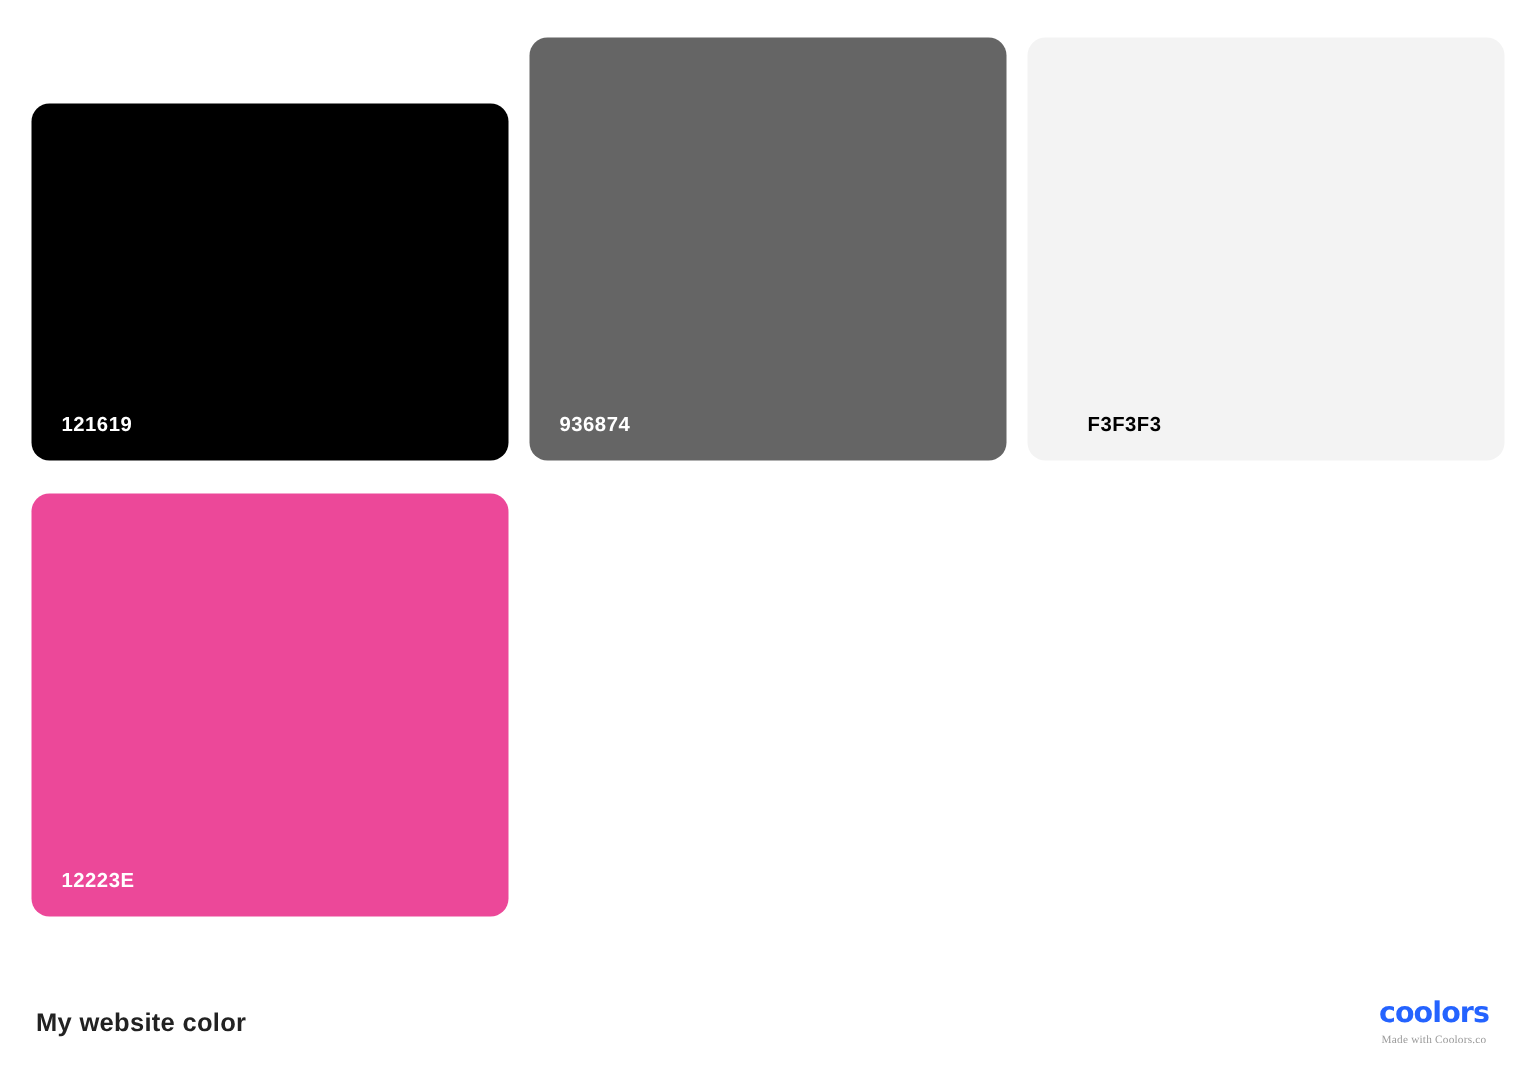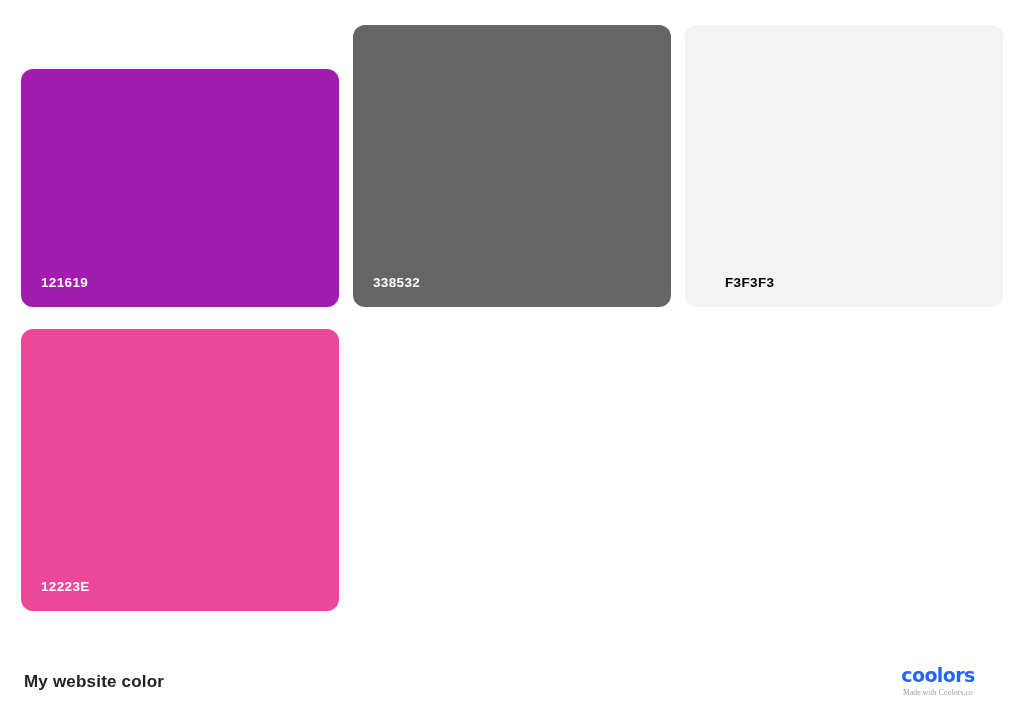--- a/index.html
+++ b/index.html
@@ -82,21 +82,21 @@
     font-size: 17px;
     font-weight: bold;
     color: #222222;
     letter-spacing: 0.2px;
     line-height: 1;
     white-space: nowrap;
   }
 
   .brand {
     position: absolute;
-    right: 40px;
+    right: 22px;
     top: 26px;
     width: 92px;
     text-align: center;
   }
 
   .brand-wordmark {
     display: block;
     font-size: 19px;
     font-weight: bold;
     color: #2463ff;
@@ -116,26 +116,26 @@
     font-family: Liberation Serif, serif;
   }
 </style>
 </head>
 <body>
 
 <div class="palette-page">
 
   <div class="swatch-grid">
 
-    <div class="swatch" style="background:#a21caf;margin-top:44px;">
+    <div class="swatch" style="background:#000000;margin-top:44px;">
       <span class="swatch-label label-light">121619</span>
     </div>
 
     <div class="swatch" style="background:#656565;">
-      <span class="swatch-label label-light">338532</span>
+      <span class="swatch-label label-light">936874</span>
     </div>
 
     <div class="swatch" style="background:#F3F3F3;">
       <span class="swatch-label label-dark">F3F3F3</span>
     </div>
 
     <div class="swatch" style="background:#ec4899;">
       <span class="swatch-label label-light">12223E</span>
     </div>
 

